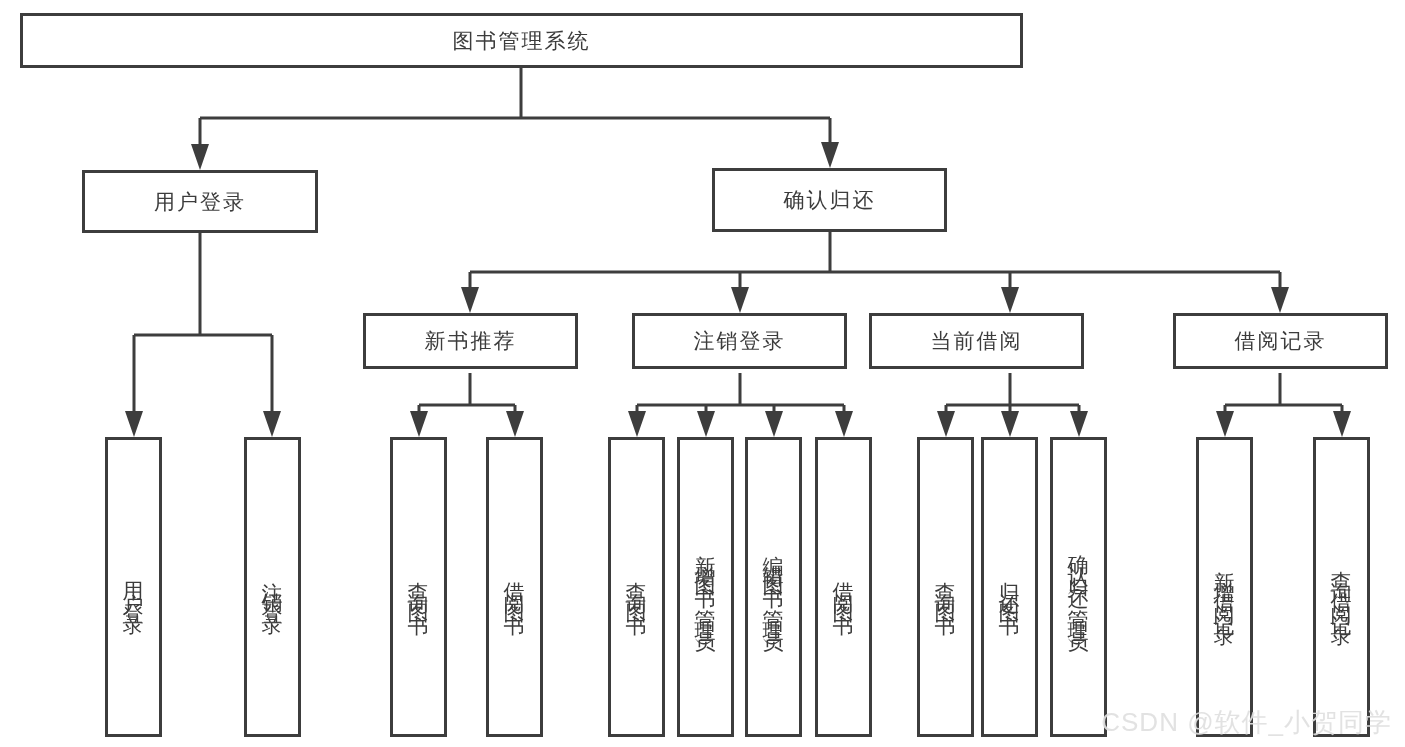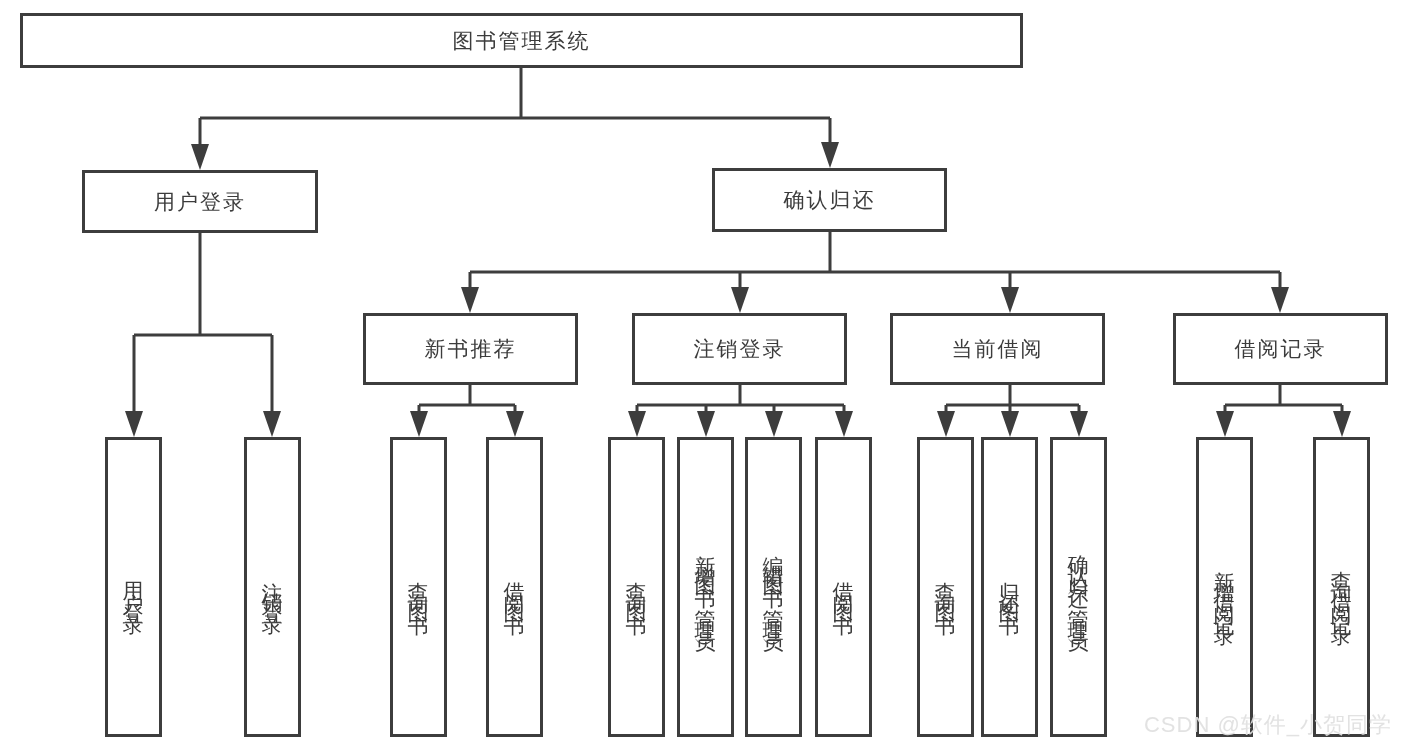--- a/index.html
+++ b/index.html
@@ -47,36 +47,36 @@
     width:57px;
     height:300px;
     top:437px;
   }
   
   .n-root{left:20px;top:13px;width:1003px;height:55px;}
   
   .n-login{left:82px;top:170px;width:236px;height:63px;}
   .n-mgmt{left:712px;top:168px;width:235px;height:64px;}
   
-  .lvl3{top:313px;width:215px;height:72px;}
+  .lvl3{top:313px;width:215px;height:56px;}
   .n-recommend{left:363px;}
   .n-borrow{left:632px;}
-  .n-current{left:890px;}
+  .n-current{left:869px;}
   .n-records{left:1173px;}
   
   .lf1{left:105px;}  .lf2{left:244px;}
   .lf3{left:390px;}  .lf4{left:486px;}
   .lf5{left:608px;}  .lf6{left:677px;} .lf7{left:745px;} .lf8{left:815px;}
   .lf9{left:917px;}  .lf10{left:981px;} .lf11{left:1050px;}
   .lf12{left:1196px;} .lf13{left:1313px;}
   .watermark{
     position:absolute;
     right:13px;
     bottom:7px;
-    font-size:22px;
+    font-size:26px;
     color:rgba(224,224,224,0.92);
     letter-spacing:1px;
     z-index:5;
     white-space:nowrap;
   }
 </style>
 </head>
 <body>
 
 <div class="canvas">

